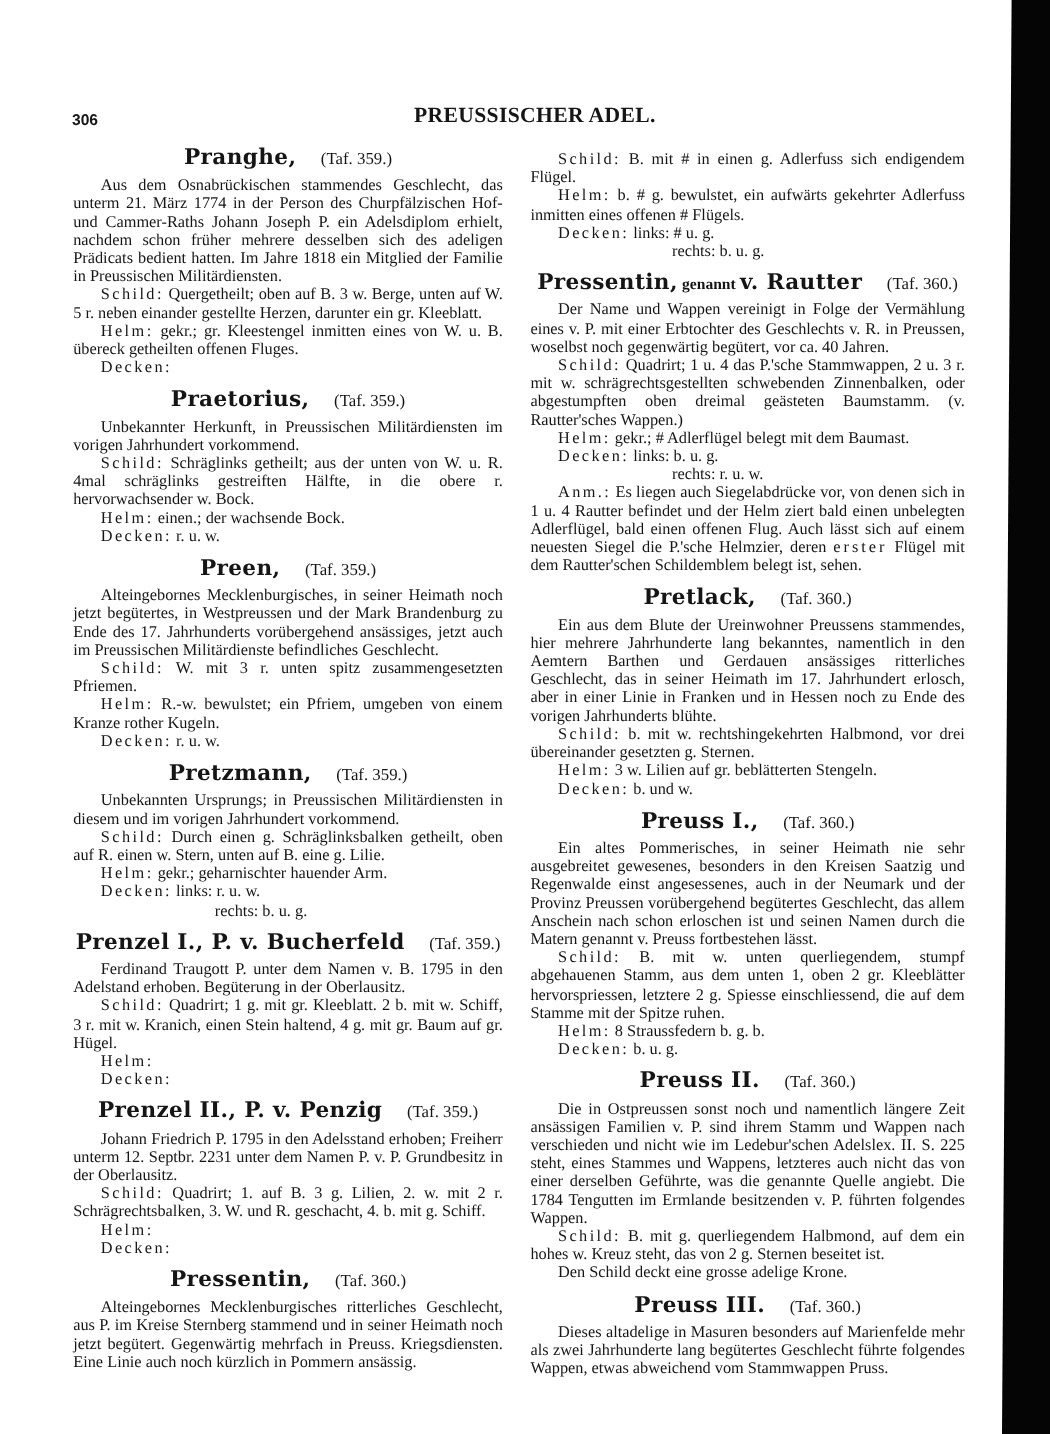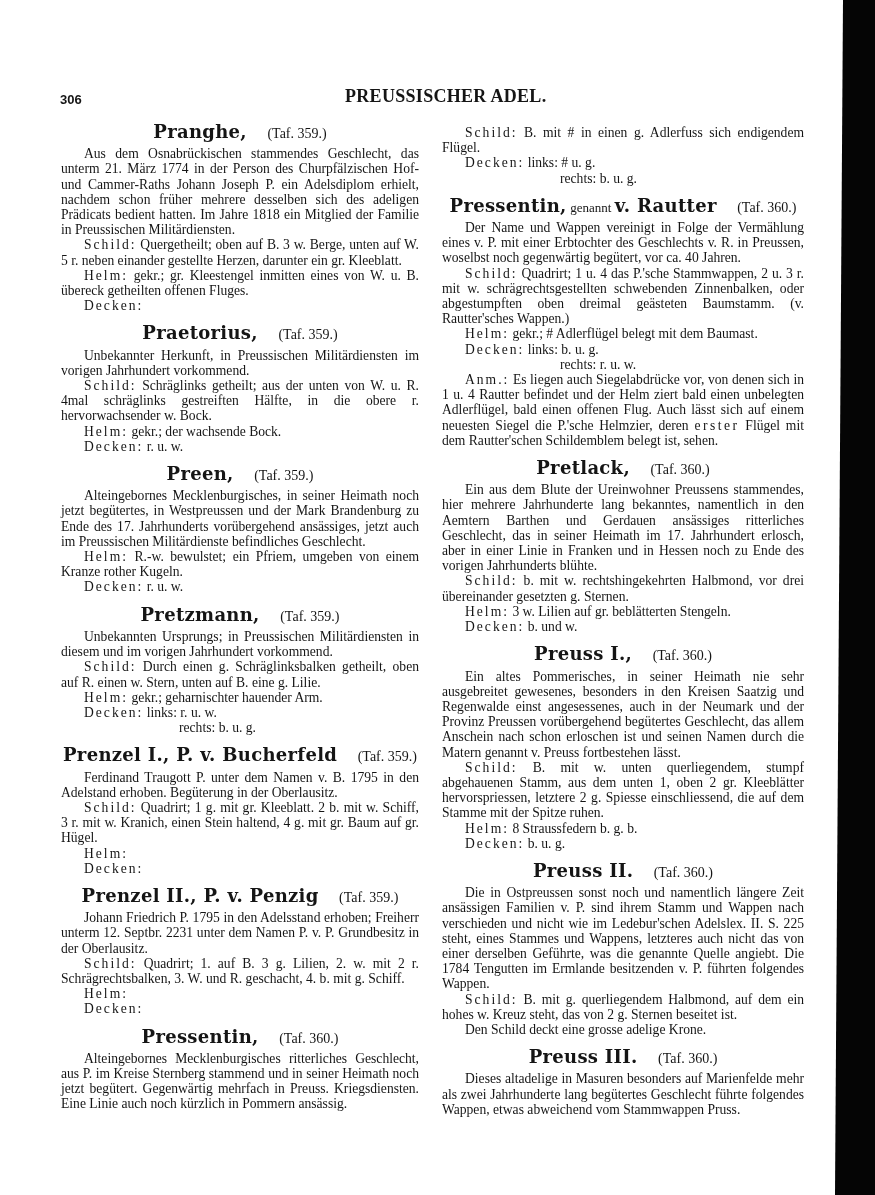--- a/index.html
+++ b/index.html
@@ -32,21 +32,21 @@
   .col-right { left: 442px; top: 125px; width: 362px; }
   .entry { margin-bottom: 12px; }
   .entry-title {
     text-align: center; margin: 6px 0 5px 0; font-size: 14px;
   }
   .entry-title .name {
     font-weight: 900; font-size: 18px; letter-spacing: 0.3px;
     font-family: "DejaVu Serif", serif;
   }
   .entry-title .plate { font-weight: normal; margin-left: 17px; }
-  .entry-title .genannt { font-size: 13px; font-weight: normal; }
+  .entry-title .genannt { font-size: 13px; font-weight: bold; }
   p { margin: 0; text-align: justify; }
   p.indent { text-indent: 23px; }
   .label { letter-spacing: 2px; }
   .decken-right { padding-left: 95px; }
   .spaced { letter-spacing: 2.5px; }
 </style>
 </head>
 <body>
 
 <div class="black-edge"></div>
@@ -67,30 +67,31 @@
     <p class="indent"><span class="label">Decken:</span> <span></span></p>
   </div>
 
   <div class="entry">
     <div class="entry-title">
       <span class="name">Praetorius,</span>
       <span class="plate">(Taf. 359.)</span>
     </div>
     <p class="indent">Unbekannter Herkunft, in Preussischen Militärdiensten im vorigen Jahrhundert vorkommend.</p>
     <p class="indent"><span class="label">Schild:</span> <span>Schräglinks getheilt; aus der unten von W. u. R. 4mal schräglinks gestreiften Hälfte, in die obere r. hervorwachsender w. Bock.</span></p>
-    <p class="indent"><span class="label">Helm:</span> <span>gekr.; der wachsende Bock.</span></p>
+    <p class="indent"><span class="label">Helm:</span> <span>einen.; der wachsende Bock.</span></p>
     <p class="indent"><span class="label">Decken:</span> <span>r. u. w.</span></p>
   </div>
 
   <div class="entry">
     <div class="entry-title">
       <span class="name">Preen,</span>
       <span class="plate">(Taf. 359.)</span>
     </div>
     <p class="indent">Alteingebornes Mecklenburgisches, in seiner Heimath noch jetzt begütertes, in Westpreussen und der Mark Brandenburg zu Ende des 17. Jahrhunderts vorübergehend ansässiges, jetzt auch im Preussischen Militärdienste befindliches Geschlecht.</p>
+    <p class="indent"><span class="label">Schild:</span> <span>W. mit 3 r. unten spitz zusammengesetzten Pfriemen.</span></p>
     <p class="indent"><span class="label">Helm:</span> <span>R.-w. bewulstet; ein Pfriem, umgeben von einem Kranze rother Kugeln.</span></p>
     <p class="indent"><span class="label">Decken:</span> <span>r. u. w.</span></p>
   </div>
 
   <div class="entry">
     <div class="entry-title">
       <span class="name">Pretzmann,</span>
       <span class="plate">(Taf. 359.)</span>
     </div>
     <p class="indent">Unbekannten Ursprungs; in Preussischen Militärdiensten in diesem und im vorigen Jahrhundert vorkommend.</p>
@@ -128,20 +129,21 @@
       <span class="plate">(Taf. 360.)</span>
     </div>
     <p class="indent">Alteingebornes Mecklenburgisches ritterliches Geschlecht, aus P. im Kreise Sternberg stammend und in seiner Heimath noch jetzt begütert. Gegenwärtig mehrfach in Preuss. Kriegsdiensten. Eine Linie auch noch kürzlich in Pommern ansässig.</p>
   </div>
 </div>
 
 <div class="column col-right">
 
   <div class="entry">
     <p class="indent"><span class="label">Schild:</span> <span>B. mit # in einen g. Adlerfuss sich endigendem Flügel.</span></p>
+    <p class="indent"><span class="label">Helm:</span> <span>b. # g. bewulstet, ein aufwärts gekehrter Adlerfuss inmitten eines offenen # Flügels.</span></p>
     <p class="indent"><span class="label">Decken:</span> <span>links: # u. g.</span></p>
     <p class="indent decken-right">rechts: b. u. g.</p>
   </div>
 
   <div class="entry">
     <div class="entry-title">
       <span class="name">Pressentin,</span>
       <span class="genannt">genannt</span>
       <span class="name">v. Rautter</span>
       <span class="plate">(Taf. 360.)</span>

